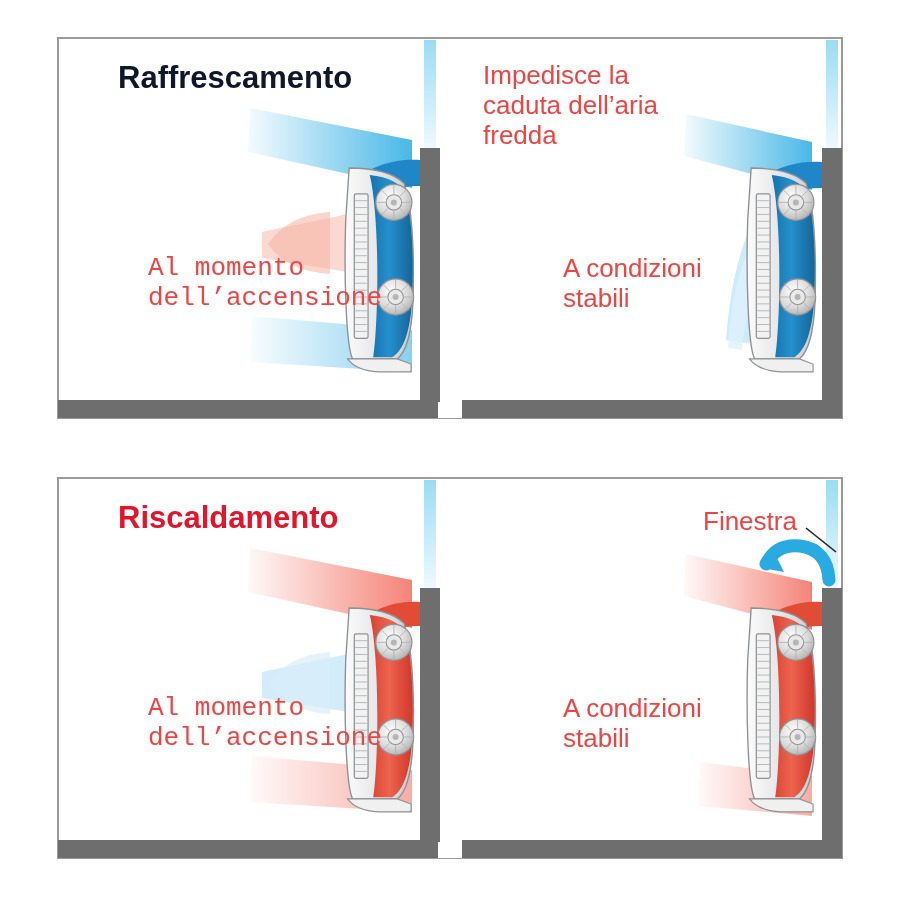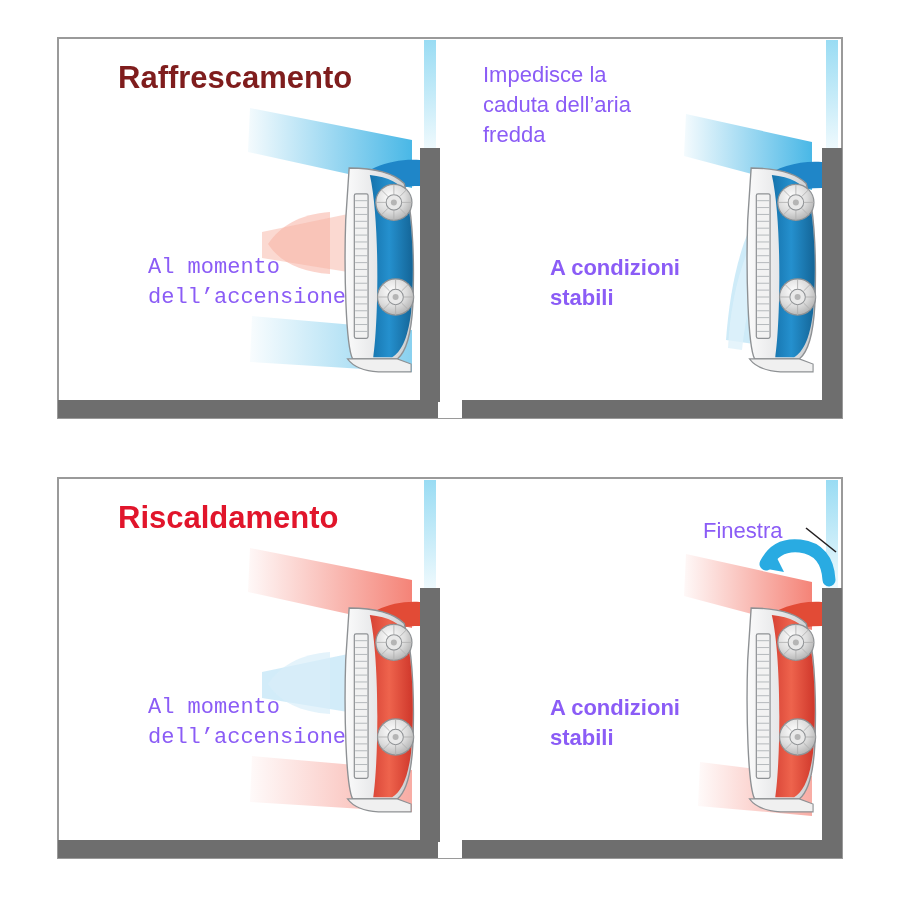--- a/index.html
+++ b/index.html
@@ -38,34 +38,34 @@
     height: 380px;
     border-radius: 17px;
   }
   .title {
     position: absolute;
     font-size: 31px;
     font-weight: bold;
     letter-spacing: 0px;
     white-space: nowrap;
   }
-  .title-cooling { left: 60px; top: 22px; color: #7f1d1d; }
+  .title-cooling { left: 60px; top: 22px; color: #0f172a; }
   .title-heating { left: 60px; top: 22px; color: #e1152b; }
 
   .caption {
     position: absolute;
-    font-size: 22px;
-    color: #8b5cf6;
+    font-size: 26px;
+    color: #ef4444;
     line-height: 30px;
     white-space: pre;
   }
   .caption-left-bottom { left: 90px; top: 215px; font-family: Liberation Mono, monospace; }
-  .caption-right-bottom { left: 492px; top: 215px; font-weight: bold; }
+  .caption-right-bottom { left: 505px; top: 215px; }
   .caption-note-top { left: 425px; top: 22px; }
-  .caption-window { left: 645px; top: 38px; }
+  .caption-window { left: 645px; top: 28px; }
 
   svg { display: block; }
   .vignette { position:absolute; left:0; top:0; }
 </style>
 </head>
 <body>
 
 <div class="diagram">
 
   <svg class="vignette" width="900" height="900" viewBox="0 0 900 900">

